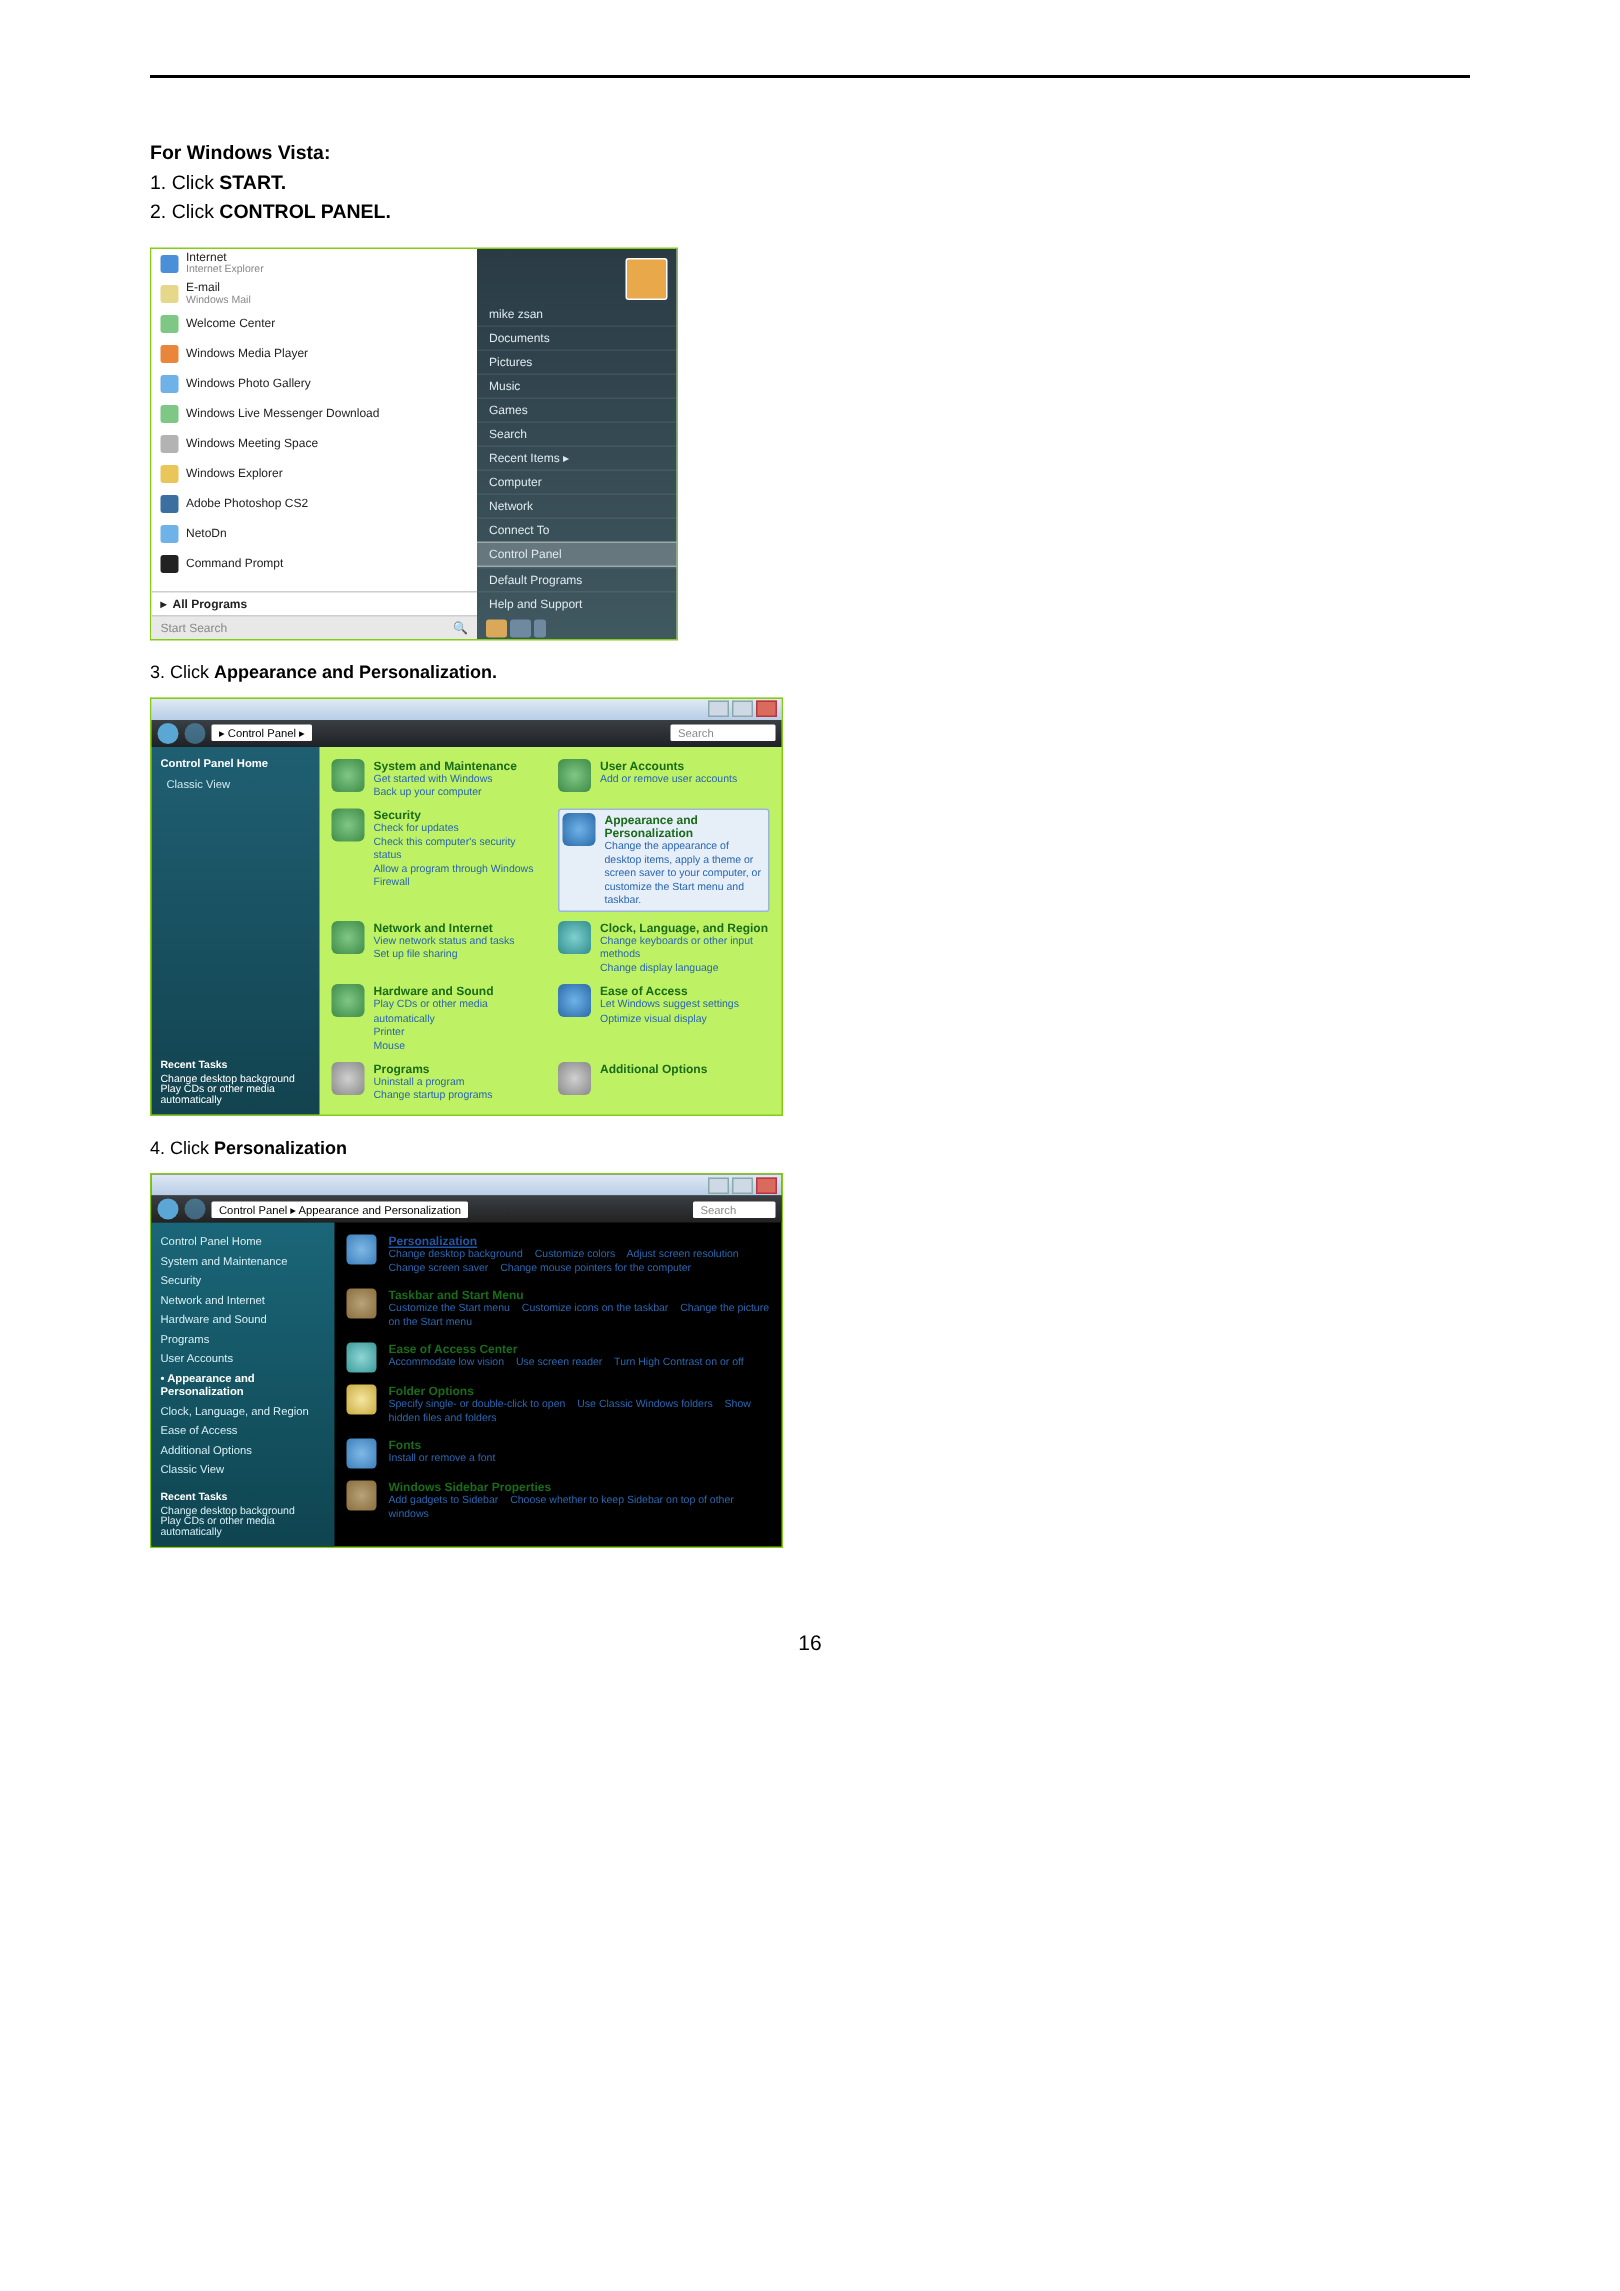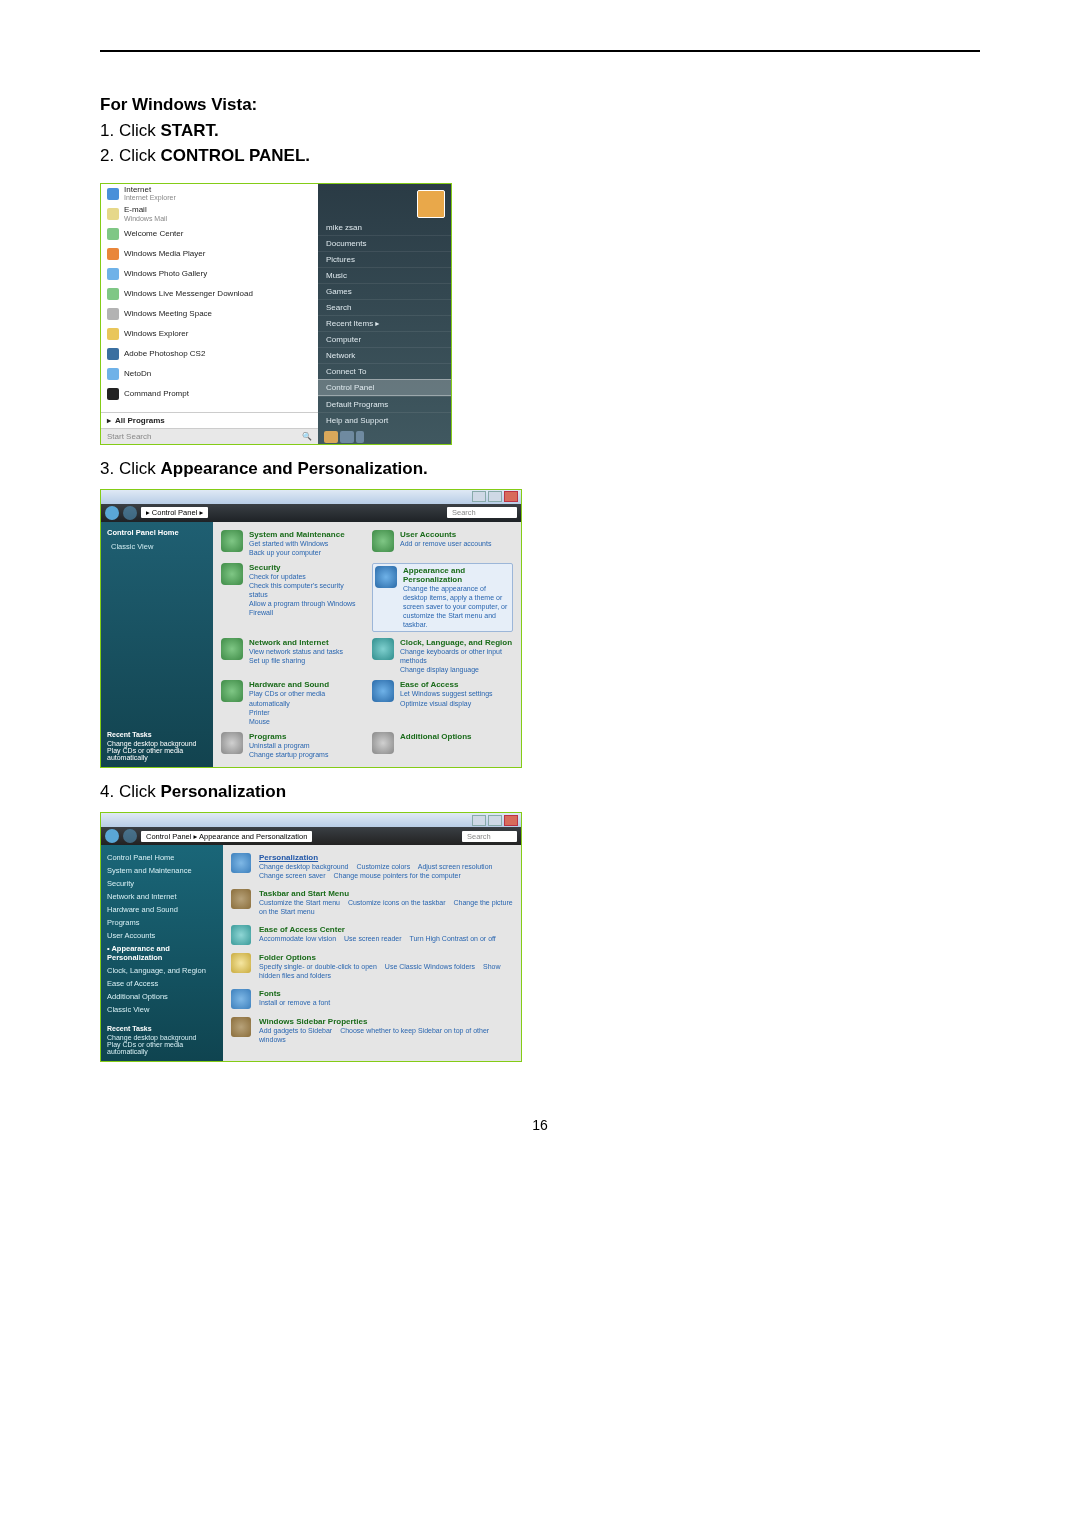--- a/index.html
+++ b/index.html
@@ -27,27 +27,27 @@
     font-size: 28px;
     font-weight: bold;
     margin: 0 0 18px 0;
   }
   h3.section {
     font-size: 20px;
     font-weight: bold;
     margin: 0 0 18px 0;
   }
   .instructions {
-    font-size: 17px;
+    font-size: 13px;
     line-height: 1.5;
     margin-bottom: 14px;
   }
   .instructions .bold { font-weight: bold; }
   .step {
-    font-size: 17px;
+    font-size: 12px;
     margin: 14px 0 10px 0;
   }
   .step .bold { font-weight: bold; }
 
   
   .shot {
     border: 1px solid #84cc16;
     display: inline-block;
   }
   .startmenu {
@@ -127,21 +127,21 @@
   }
   .sm-footer .btn {
     width: 14px; height: 12px;
     border-radius: 2px;
   }
 
   
   .cpwin {
     width: 420px;
     font-size: 7.5px;
-    background: #e5e5e5;
+    background: #bef264;
   }
   .cp-titlebar {
     background: linear-gradient(#dfe9f5,#b8cde6);
     height: 14px;
     display:flex; justify-content:flex-end; align-items:center;
     padding: 0 3px; gap:2px;
   }
   .cp-titlebar .wb { width:12px; height:9px; background:#cfd9e6; border:1px solid #8aa; }
   .cp-titlebar .wb.close { background:#d86b5b; border-color:#b34; }
   .cp-nav {
@@ -185,21 +185,21 @@
   .cp-cat .te { background: radial-gradient(#7fd0cf,#2f8d8c); }
   .cp-cat .gy { background: radial-gradient(#d0d0d0,#888); }
   .cp-cat .txt .title { color:#1a6b1a; font-weight:bold; font-size:8px;}
   .cp-cat .txt .links { color:#2a66b0; font-size:7px; line-height:1.3;}
   .cp-cat.hl { background:#e6eef8; border:1px solid #9cb6d8; padding:2px; border-radius:2px; }
 
   
   .apwin {
     width: 420px;
     font-size: 7.5px;
-    background:#e5e5e5;
+    background:#000000;
   }
   .ap-body { display:flex; min-height:200px; }
   .ap-side {
     width:110px;
     background: linear-gradient(#1a6678,#0f4450);
     color:#d8f0f5;
     padding:6px;
     display:flex; flex-direction:column;
   }
   .ap-side .lnk { margin:2px 0; }

